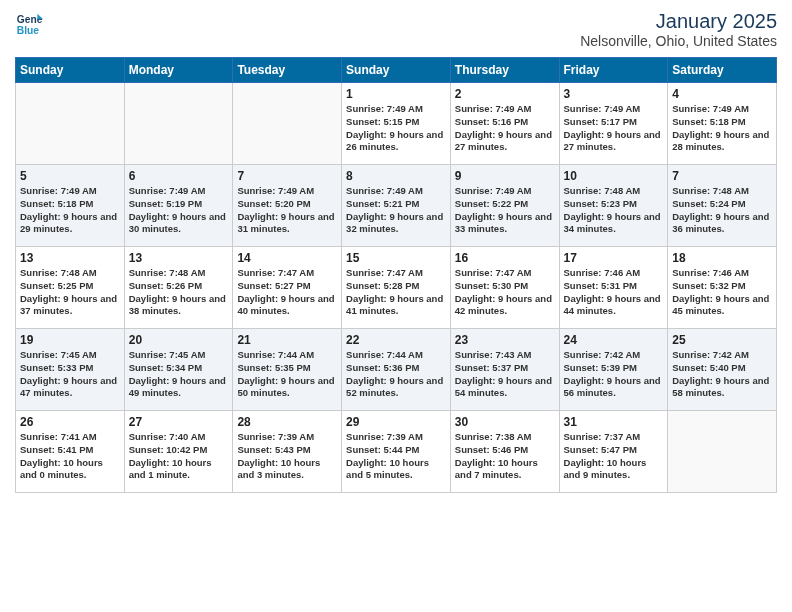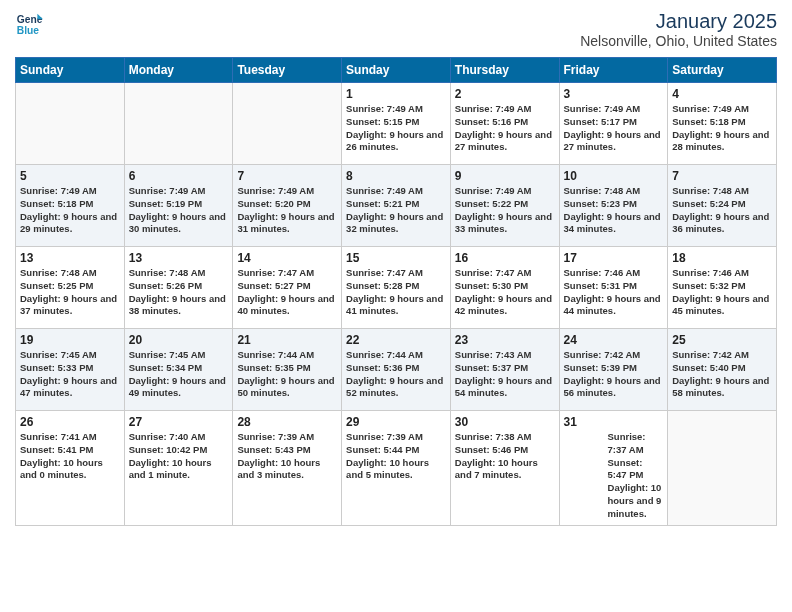--- a/index.html
+++ b/index.html
@@ -302,21 +302,21 @@
 Daylight: 10 hours and 5 minutes.</div>
           </td>
           <td>
             <div class="day-num">30</div>
             <div class="day-info" style="white-space: pre-line;">Sunrise: 7:38 AM
 Sunset: 5:46 PM
 Daylight: 10 hours and 7 minutes.</div>
           </td>
           <td>
             <div class="day-num">31</div>
-            <div class="day-info" style="white-space: pre-line; margin-left: 44px;">Sunrise: 7:37 AM
+            <div class="day-info" style="white-space: pre-line;">Sunrise: 7:37 AM
 Sunset: 5:47 PM
 Daylight: 10 hours and 9 minutes.</div>
           </td>
           <td class="empty"></td>
         </tr>
       </tbody>
   </table>
 </div>
 
 </body></html>

